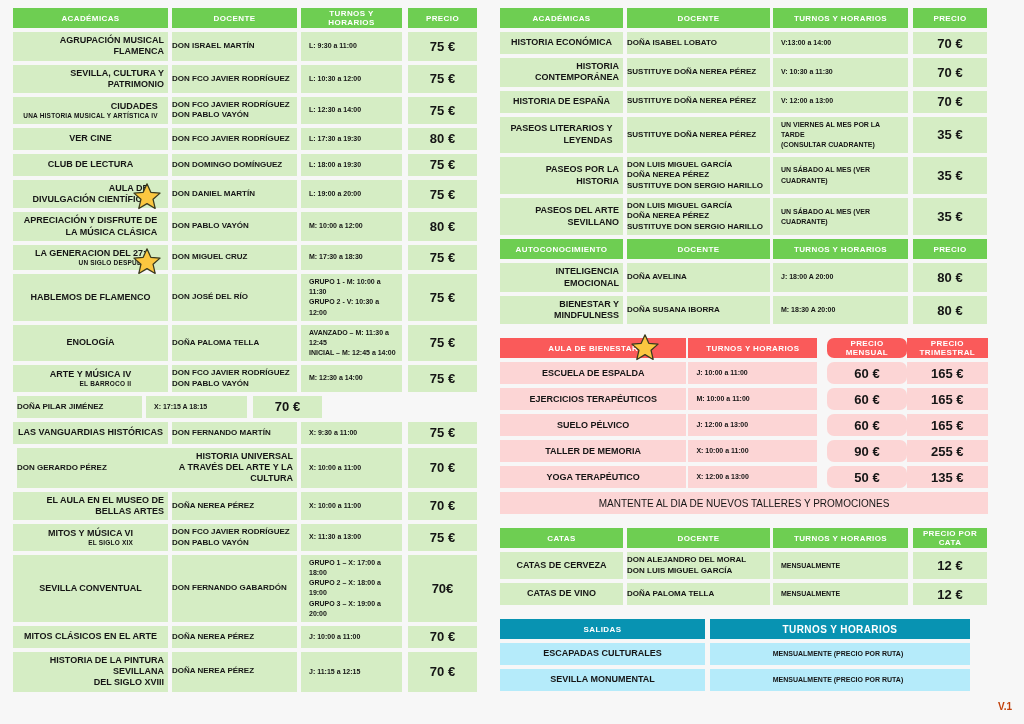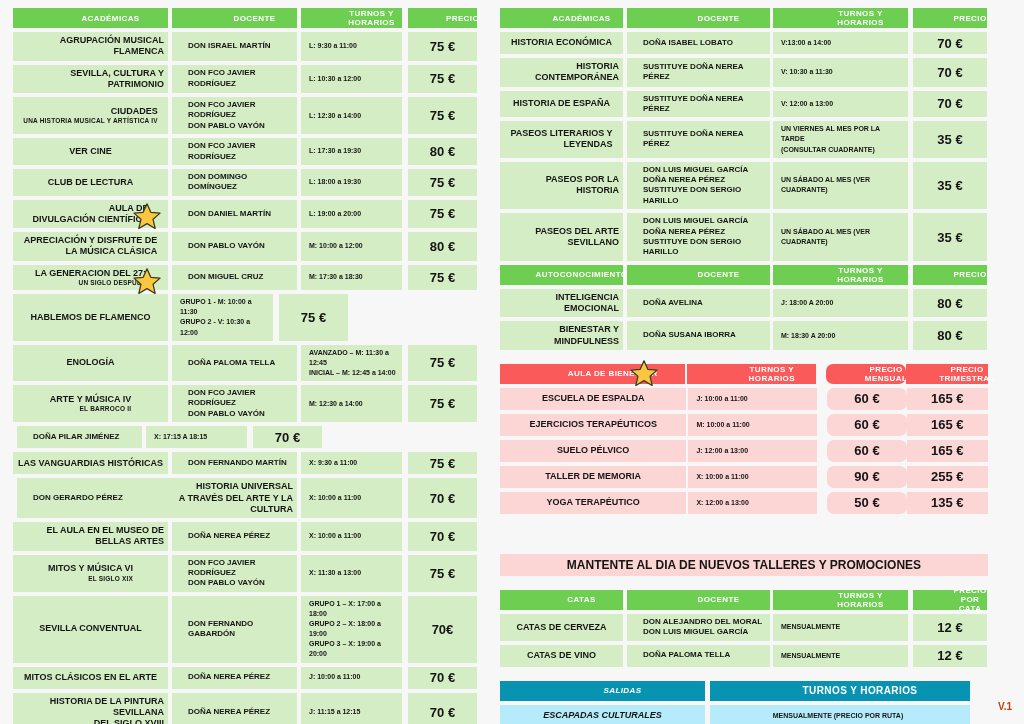--- a/index.html
+++ b/index.html
@@ -18,55 +18,55 @@
   .row { display: flex; width: 100%; margin-bottom: 4px; }
   .cell {
     display: flex; align-items: center; justify-content: center;
     text-align: center; position: relative;
     padding: 3px 4px; min-height: 22px;
   }
 
   
   .hdr .cell {
     color: #FFFFFF; font-weight: bold; letter-spacing: .4px;
-    font-size: 8px; text-transform: uppercase; height: 20px; min-height: 20px; padding-left: 44px;
+    font-size: 8px; text-transform: uppercase; height: 20px; min-height: 20px;
   }
   .hdr-green  .cell { background: #6ECE52; }
   .hdr-pink   .cell { background: #FA5A5A; text-align: center; }
   .hdr-blue   .cell { background: #0893B2; }
 
   
   .body-green .cell { background: #D5EDC4; color: #151515; }
   .body-pink  .cell { background: #FCD5D5; color: #151515; }
   .body-blue  .cell { background: #B5EBFA; color: #151515; }
 
   .c-name  { font-size: 9px;  font-weight: bold; line-height: 1.25; text-align: right; }
   .c-name .sub { display:block; font-size: 6.5px; font-weight: bold; letter-spacing:.2px; }
   .c-teacher { font-size: 8px; font-weight: bold; justify-content: flex-start;
-               text-align: left; padding-left: 16px; line-height: 1.3; }
+               text-align: left; padding-left: 0; line-height: 1.3; }
   .c-time  { font-size: 7px; font-weight: bold; justify-content: flex-start;
              text-align: left; padding-left: 8px; line-height: 1.45; }
   .c-price { font-size: 13px; font-weight: bold; }
-  .c-note  { font-size: 12px; font-weight: bold; margin-top: 36px; }
+  .c-note  { font-size: 10px; font-weight: normal; }
 
   
   .L1 { width: 155px; } .L2 { width: 125px; } .L3 { width: 101px; } .L4 { width: 69px; }
   .gapL2 { margin-left: 4px; } .gapL3 { margin-left: 4px; } .gapL4 { margin-left: 6px; }
 
   
   .R1 { width: 123px; } .R2 { width: 143px; } .R3 { width: 135px; } .R4 { width: 74px; }
   .gapR2 { margin-left: 4px; } .gapR3 { margin-left: 3px; } .gapR4 { margin-left: 5px; }
 
   
   .P1 { width: 188px; } .P2 { width: 130px; } .P3 { width: 80px; } .P4 { width: 82px; }
   .gapP2 { margin-left: 2px; } .gapP3 { margin-left: 10px; border-radius: 7px; } .gapP4 { margin-left: 0; }
   .P-full { width: 488px; }
 
   
-  .B1 { width: 205px; font-style: italic; } .B2 { width: 260px; }
+  .B1 { width: 205px; } .B2 { width: 260px; }
   .gapB2 { margin-left: 5px; }
 
   .star {
     position: absolute; width: 30px; height: 29px;
     pointer-events: none;
   }
   .sec-gap { height: 10px; }
 
   .version {
     position: absolute; right: 12px; bottom: 12px;
@@ -161,20 +161,21 @@
             </svg>
           </div>
           <div class="cell L2 gapL2 c-teacher">DON MIGUEL CRUZ</div>
           <div class="cell L3 gapL3 c-time">M: 17:30 a 18:30</div>
           <div class="cell L4 gapL4 c-price">75 €</div>
         </div>
         <div class="row body-green">
           <div class="cell L1 c-name">
             <div><span>HABLEMOS DE  FLAMENCO</span></div>
           </div>
+          <div class="cell L2 gapL2 c-teacher">DON JOSÉ DEL RÍO</div>
           <div class="cell L3 gapL3 c-time">GRUPO 1  - M: 10:00 a 11:30<br>GRUPO 2 - V: 10:30 a 12:00</div>
           <div class="cell L4 gapL4 c-price">75 €</div>
         </div>
         <div class="row body-green">
           <div class="cell L1 c-name">
             <div><span>ENOLOGÍA</span></div>
           </div>
           <div class="cell L2 gapL2 c-teacher">DOÑA PALOMA TELLA</div>
           <div class="cell L3 gapL3 c-time">AVANZADO – M: 11:30 a 12:45<br>INICIAL – M: 12:45 a 14:00</div>
           <div class="cell L4 gapL4 c-price">75 €</div>

